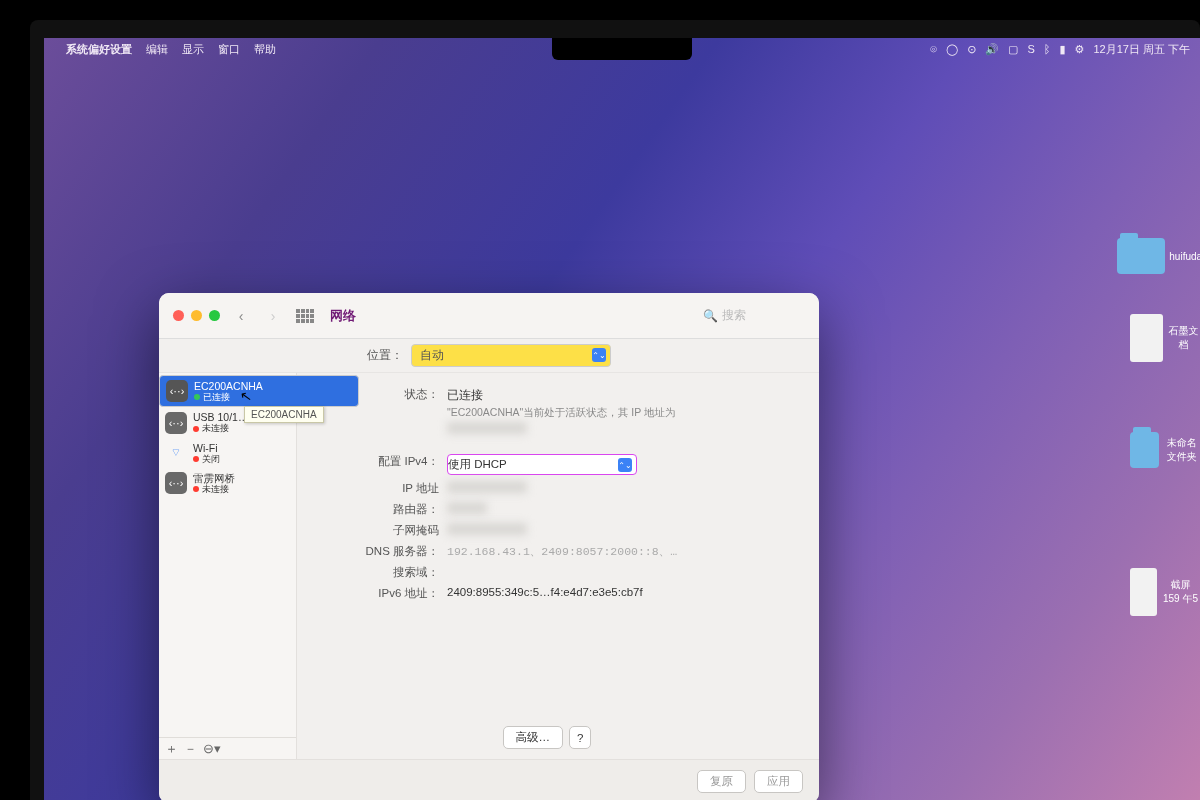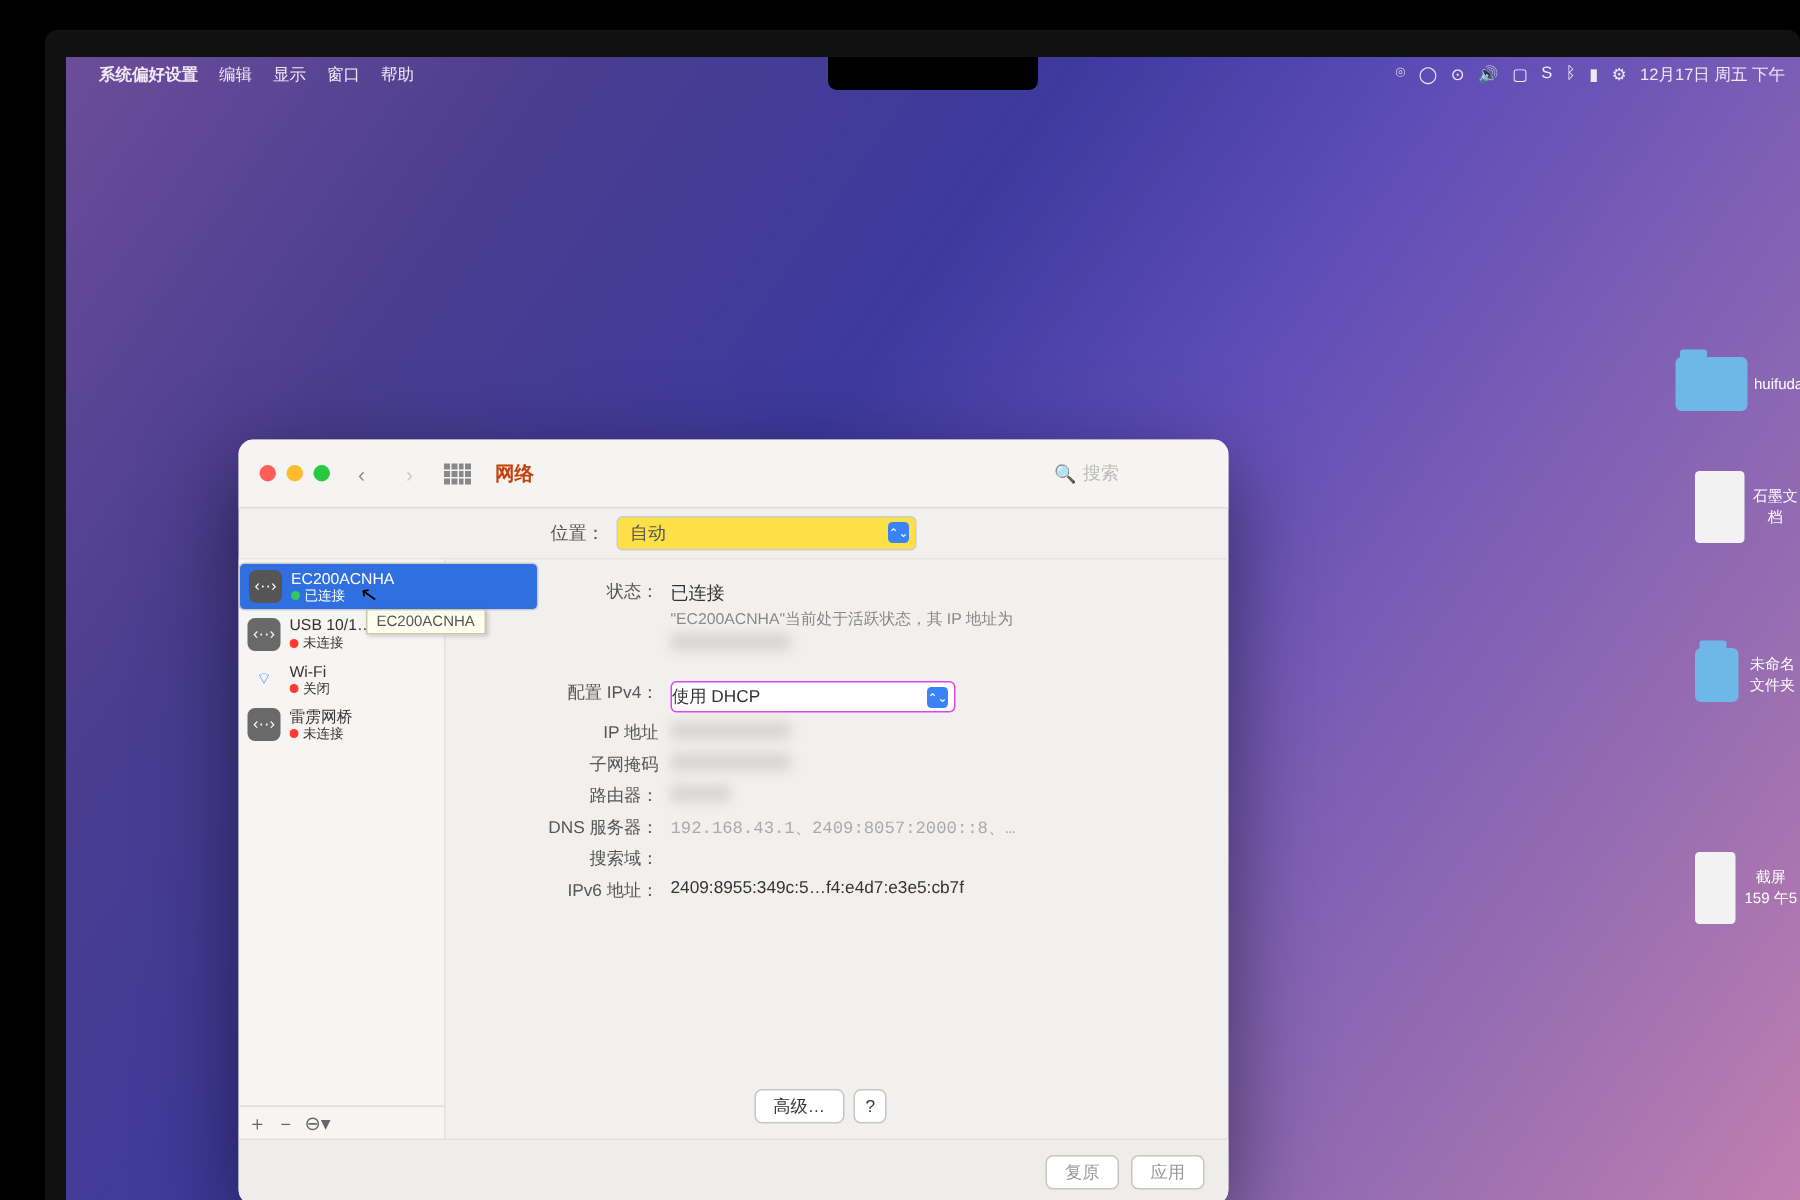--- a/index.html
+++ b/index.html
@@ -24,21 +24,21 @@
 .doc-ic { width:40px; height:48px; background:#f2f2f2; border-radius:3px; }
 
 .window { position: absolute; left: 115px; top: 255px; width: 660px; height: 510px; background: #f2f0ee; border-radius: 10px; box-shadow: 0 20px 60px rgba(0,0,0,.5); display:flex; flex-direction:column; overflow:hidden; }
 .titlebar { height: 46px; display:flex; align-items:center; padding: 0 14px; gap:10px; border-bottom:1px solid #ddd; background:#f6f4f2; }
 .traffic { display:flex; gap:7px; }
 .traffic span { width:11px; height:11px; border-radius:50%; }
 .t-red{background:#ff5f57;} .t-yel{background:#febc2e;} .t-grn{background:#28c840;}
 .nav-btn { width:22px; height:20px; display:flex; align-items:center; justify-content:center; color:#888; font-size:14px; border-radius:4px; }
 .grid-ic { width:18px; height:14px; display:grid; grid-template-columns:repeat(4,1fr); grid-template-rows:repeat(3,1fr); gap:1px; }
 .grid-ic i{background:#888;}
-.win-title { font-weight:600; font-size:13px; color:#c2410c; margin-left:4px; }
+.win-title { font-weight:600; font-size:13px; color:#701a75; margin-left:4px; }
 .titlebar .spacer{flex:1;}
 .search { display:flex; align-items:center; gap:4px; background:transparent; color:#999; font-size:12px; padding:3px 8px; border-radius:4px; min-width:110px; }
 
 .loc-row { height:34px; display:flex; align-items:center; justify-content:center; gap:8px; font-size:12px; color:#555; border-bottom:1px solid #e7e5e3; }
 .loc-row select, .sel { background:#fde047; border:1px solid #ccc; border-radius:4px; padding:2px 20px 2px 8px; font-size:12px; min-width:200px; position:relative; }
 .sel-caret { position:absolute; right:4px; top:3px; width:14px; height:14px; background:#3b82f6; border-radius:3px; display:flex; align-items:center; justify-content:center; color:#fff; font-size:8px; }
 
 .body { flex:1; display:flex; }
 .sidebar { width:138px; background:#f7f5f3; border-right:1px solid #e3e0dd; display:flex; flex-direction:column; }
 .svc-list { flex:1; padding-top:2px; }
@@ -231,26 +231,26 @@
         <div style="height:14px"></div>
         <div class="row">
           <div class="lbl">配置 IPv4：</div>
           <div class="val"><div class="ipv4-sel"><span>使用 DHCP</span><span class="sel-caret">⌃⌄</span></div></div>
         </div>
         <div class="row">
               <div class="lbl">IP 地址</div>
               <div class="val"><span class="blur">x</span></div>
             </div>
         <div class="row">
+              <div class="lbl">路由器：</div>
+              <div class="val"><span class="blur" style="min-width:40px">x</span></div>
+            </div>
+        <div class="row">
               <div class="lbl">子网掩码</div>
               <div class="val"><span class="blur">x</span></div>
-            </div>
-        <div class="row">
-              <div class="lbl">路由器：</div>
-              <div class="val"><span class="blur" style="min-width:40px">x</span></div>
             </div>
         <div class="row">
               <div class="lbl">DNS 服务器：</div>
               <div class="val dim">192.168.43.1、2409:8057:2000::8、…</div>
             </div>
         <div class="row">
               <div class="lbl">搜索域：</div>
               <div class="val"></div>
             </div>
         <div class="row">

